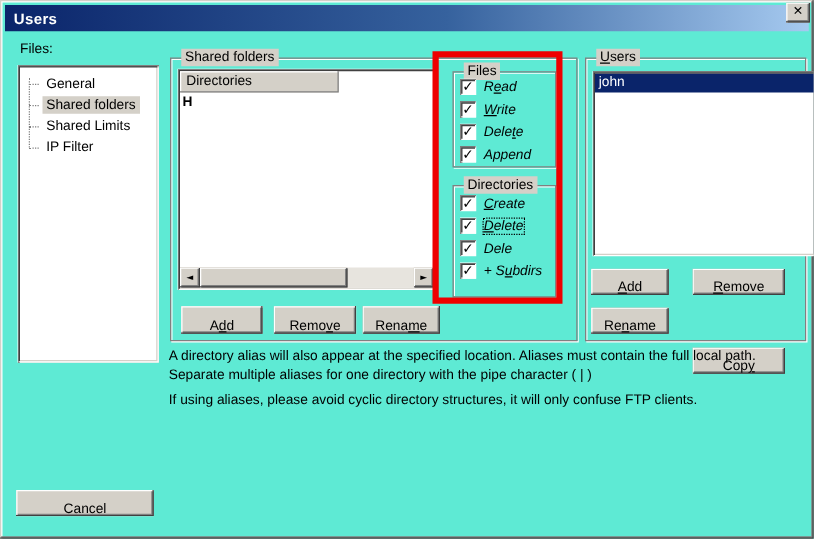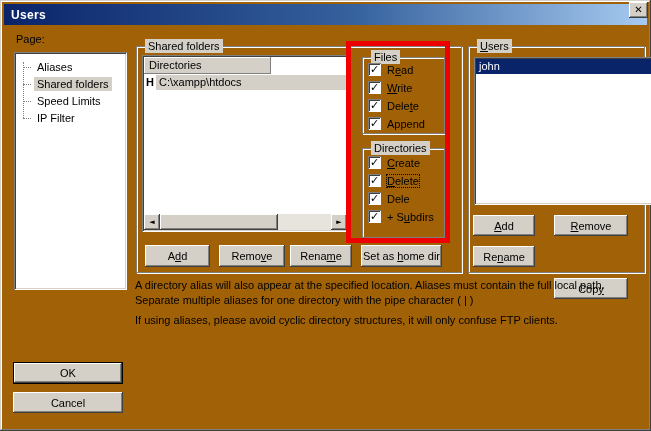--- a/index.html
+++ b/index.html
@@ -4,21 +4,21 @@
 <style>
   * { box-sizing: border-box; margin: 0; padding: 0; }
   html,body { width:651px; height:431px; }
   body {
     background:#d4d0c8;
     font-family:"Liberation Sans", sans-serif;
     font-size:11px; color:#000;
     -webkit-font-smoothing:none;
   }
   .dialog {
-    position:relative; width:651px; height:431px; background:#a16207;
+    position:relative; width:651px; height:431px; background:#5eead4;
     box-shadow: inset -1px -1px 0 #404040, inset 1px 1px 0 #d4d0c8,
                 inset -2px -2px 0 #808080, inset 2px 2px 0 #ffffff;
     overflow:hidden;
     padding-left:20px;
   }
   .titlebar {
     position:absolute; left:4px; top:4px; right:4px; height:21px;
     background:linear-gradient(to right,#0a246a 0%,#36629e 55%,#a6caf0 100%);
     display:flex; align-items:center; padding-left:7px;
   }
@@ -77,33 +77,33 @@
   .sb-thumb {
     position:absolute; left:16px; top:0; width:118px; height:16px; background:#d4d0c8;
     box-shadow: inset -1px -1px 0 #404040, inset 1px 1px 0 #ffffff, inset -2px -2px 0 #808080;
   }
 
   
   .btn {
     position:absolute; background:#d4d0c8; border:0; cursor:default;
     box-shadow: inset -1px -1px 0 #404040, inset 1px 1px 0 #ffffff, inset -2px -2px 0 #808080;
     font-family:"Liberation Sans",sans-serif; font-size:11px; color:#000;
-    display:flex; align-items:center; justify-content:center; white-space:nowrap;
+    display:flex; align-items:flex-end; justify-content:center; white-space:nowrap;
   }
   .btn.default { border:1px solid #000; }
 
   
   .checkbox { position:absolute; display:flex; align-items:center; height:13px; cursor:default; }
   .cb-box {
     width:13px; height:13px; background:#fff; flex:0 0 13px;
     box-shadow: inset 1px 1px 0 #808080, inset -1px -1px 0 #ffffff, inset 2px 2px 0 #404040;
     display:flex; align-items:center; justify-content:center;
   }
   .cb-check { font-family:"DejaVu Sans",sans-serif; font-size:11px; font-weight:bold; line-height:1; margin-top:-1px; }
-  .cb-label { margin-left:6px; white-space:nowrap; }
+  .cb-label { margin-left:6px; white-space:nowrap;font-style:italic; }
   .cb-label.focus { outline:1px dotted #000; }
 
   
   .users-list { left:474px; top:57px; width:184px; height:148px; }
   .user-row { position:absolute; left:2px; top:2px; right:2px; height:15px; color:#fff; line-height:15px; padding-left:3px; }
 
   
   .annotation {
     position:absolute; left:346px; top:41px; width:104px; height:202px;
     border:5px solid #ee0000; pointer-events:none; z-index:50;
@@ -116,48 +116,47 @@
 
 <div class="dialog">
 
   <div class="titlebar">
     <span class="title">Users</span>
   </div>
   <button class="close-btn">
     <span class="x-glyph">✕</span>
   </button>
 
-  <div class="lbl" style="left:16px; top:33px;">Page:</div>
+  <div class="lbl" style="left:16px; top:33px;">Files:</div>
   <div class="sunken tree">
     <div class="tree-vline"></div>
     <div class="tree-item" style="top:7px;">
-      <span class="tlabel">Aliases</span>
+      <span class="tlabel">General</span>
     </div>
     <div class="tree-item" style="top:24px;">
       <span class="tlabel" style="background-color: rgb(212, 208, 200);">Shared folders</span>
     </div>
     <div class="tree-item" style="top:41px;">
-      <span class="tlabel">Speed Limits</span>
+      <span class="tlabel">Shared Limits</span>
     </div>
     <div class="tree-item" style="top:58px;">
       <span class="tlabel">IP Filter</span>
     </div>
   </div>
 
   <div class="group" style="left:136px; top:46px; width:326px; height:227px;">
     <span class="gl">Shared folders</span>
   </div>
 
   <div class="sunken listview">
     <div class="lv-header">
       <div class="lv-col" style="width:127px;">Directories</div>
     </div>
     <div class="lv-row">
       <span class="lv-flag">H</span>
-      <span class="lv-sel" style="background-color: rgb(212, 208, 200);">C:\xampp\htdocs</span>
     </div>
     <div class="hscroll">
       <div class="sb-btn" style="left:0;">
         <span class="ar">◄</span>
       </div>
       <div class="sb-thumb"></div>
       <div class="sb-btn" style="right:0;">
         <span class="ar">►</span>
       </div>
     </div>
@@ -165,23 +164,20 @@
 
   <button class="btn" style="left:145px; top:245px; width:65px; height:22px;">
     <span><span>A</span><span class="u">d</span><span>d</span></span>
   </button>
   <button class="btn" style="left:219px; top:245px; width:66px; height:22px;">
     <span><span>Remo</span><span class="u">v</span><span>e</span></span>
   </button>
   <button class="btn" style="left:290px; top:245px; width:62px; height:22px;">
     <span><span>Rena</span><span class="u">m</span><span>e</span></span>
   </button>
-  <button class="btn" style="left:361px; top:245px; width:81px; height:22px;">
-    <span><span>Set as </span><span class="u">h</span><span>ome dir</span></span>
-  </button>
 
   <div class="group" style="left:362px; top:57px; width:83px; height:77px;">
     <span class="gl">Files</span>
   </div>
   <label class="checkbox" style="left:368px; top:63px;">
     <span class="cb-box">
         <span class="cb-check">✓</span>
       </span>
     <span class="cb-label"><span>R</span><span class="u">e</span><span>ad</span></span>
   </label>
@@ -249,16 +245,15 @@
   <button class="btn" style="left:473px; top:246px; width:62px; height:21px;">
     <span><span>Re</span><span class="u">n</span><span>ame</span></span>
   </button>
   <button class="btn" style="left:554px; top:246px; width:74px; height:21px;margin-top:32px;">
     <span><span>Cop</span><span class="u">y</span><span></span></span>
   </button>
 
   <div class="note" style="top:278px;">A directory alias will also appear at the specified location. Aliases must contain the full local path. Separate multiple aliases for one directory with the pipe character ( | )</div>
   <div class="note" style="top:313px;">If using aliases, please avoid cyclic directory structures, it will only confuse FTP clients.</div>
 
-  <button class="btn default" style="left:13px; top:362px; width:110px; height:22px;">OK</button>
   <button class="btn" style="left:13px; top:392px; width:110px; height:21px;">Cancel</button>
 
 </div>
 
 </body></html>

